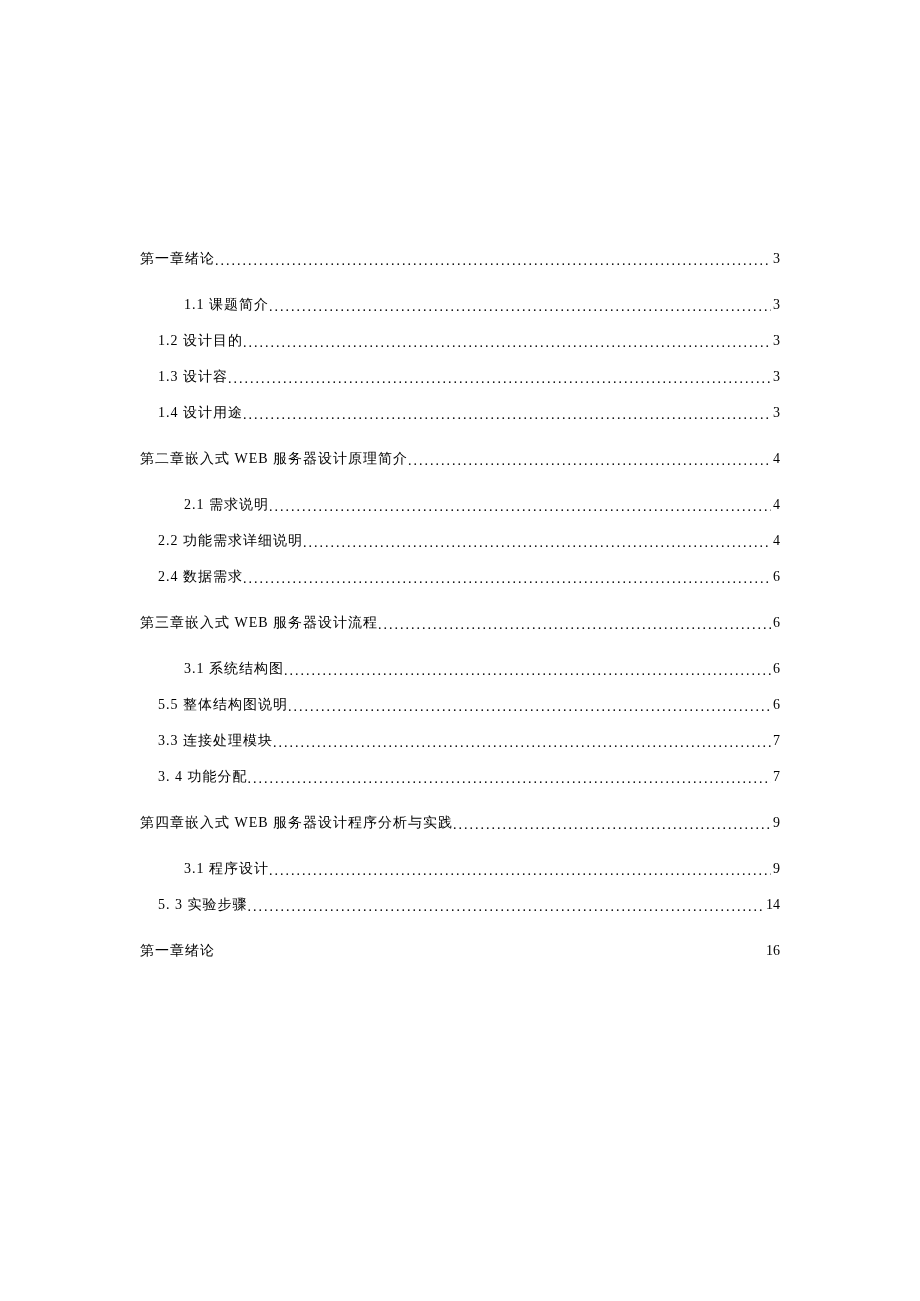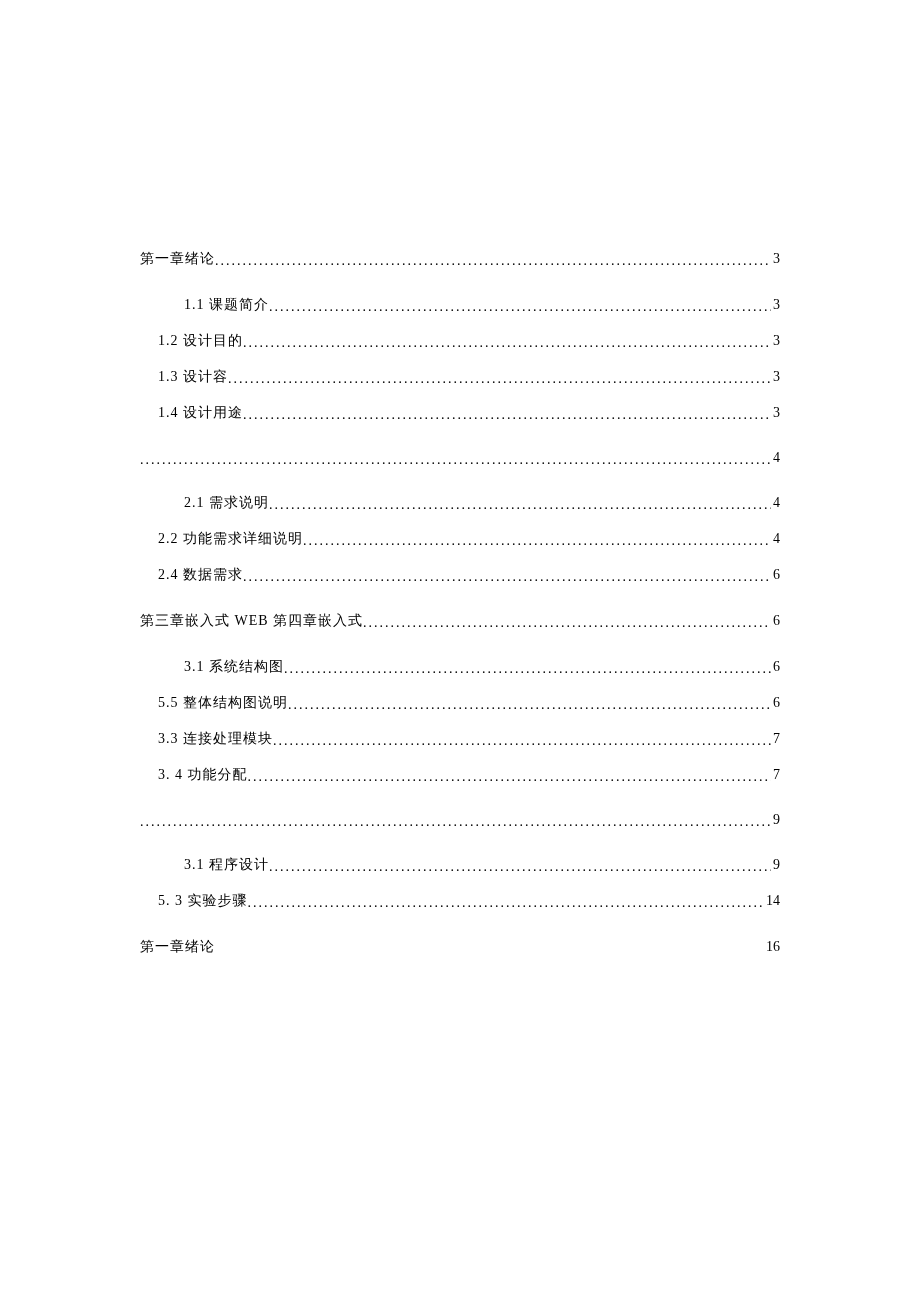--- a/index.html
+++ b/index.html
@@ -62,20 +62,21 @@
     <span class="toc-leader"></span>
     <span class="toc-page">3</span>
   </div>
   <div class="toc-entry level-2">
     <span class="toc-label">1.4  设计用途</span>
     <span class="toc-leader"></span>
     <span class="toc-page">3</span>
   </div>
 
   <div class="toc-entry level-1 spaced">
+    <span class="toc-label">第二章嵌入式 WEB 服务器设计原理简介</span>
     <span class="toc-leader"></span>
     <span class="toc-page">4</span>
   </div>
 
   <div class="toc-entry level-2 first">
     <span class="toc-label">2.1  需求说明</span>
     <span class="toc-leader"></span>
     <span class="toc-page">4</span>
   </div>
   <div class="toc-entry level-2">
@@ -83,21 +84,21 @@
     <span class="toc-leader"></span>
     <span class="toc-page">4</span>
   </div>
   <div class="toc-entry level-2">
     <span class="toc-label">2.4  数据需求</span>
     <span class="toc-leader"></span>
     <span class="toc-page">6</span>
   </div>
 
   <div class="toc-entry level-1 spaced">
-    <span class="toc-label">第三章嵌入式 WEB 第四章嵌入式</span>
+    <span class="toc-label">第三章嵌入式 WEB 服务器设计流程</span>
     <span class="toc-leader"></span>
     <span class="toc-page">6</span>
   </div>
 
   <div class="toc-entry level-2 first">
     <span class="toc-label">3.1  系统结构图</span>
     <span class="toc-leader"></span>
     <span class="toc-page">6</span>
   </div>
   <div class="toc-entry level-2">
@@ -110,20 +111,21 @@
     <span class="toc-leader"></span>
     <span class="toc-page">7</span>
   </div>
   <div class="toc-entry level-2">
     <span class="toc-label">3.  4 功能分配</span>
     <span class="toc-leader"></span>
     <span class="toc-page">7</span>
   </div>
 
   <div class="toc-entry level-1 spaced">
+    <span class="toc-label">第四章嵌入式 WEB 服务器设计程序分析与实践</span>
     <span class="toc-leader"></span>
     <span class="toc-page">9</span>
   </div>
 
   <div class="toc-entry level-2 first">
     <span class="toc-label">3.1  程序设计</span>
     <span class="toc-leader"></span>
     <span class="toc-page">9</span>
   </div>
   <div class="toc-entry level-2">

